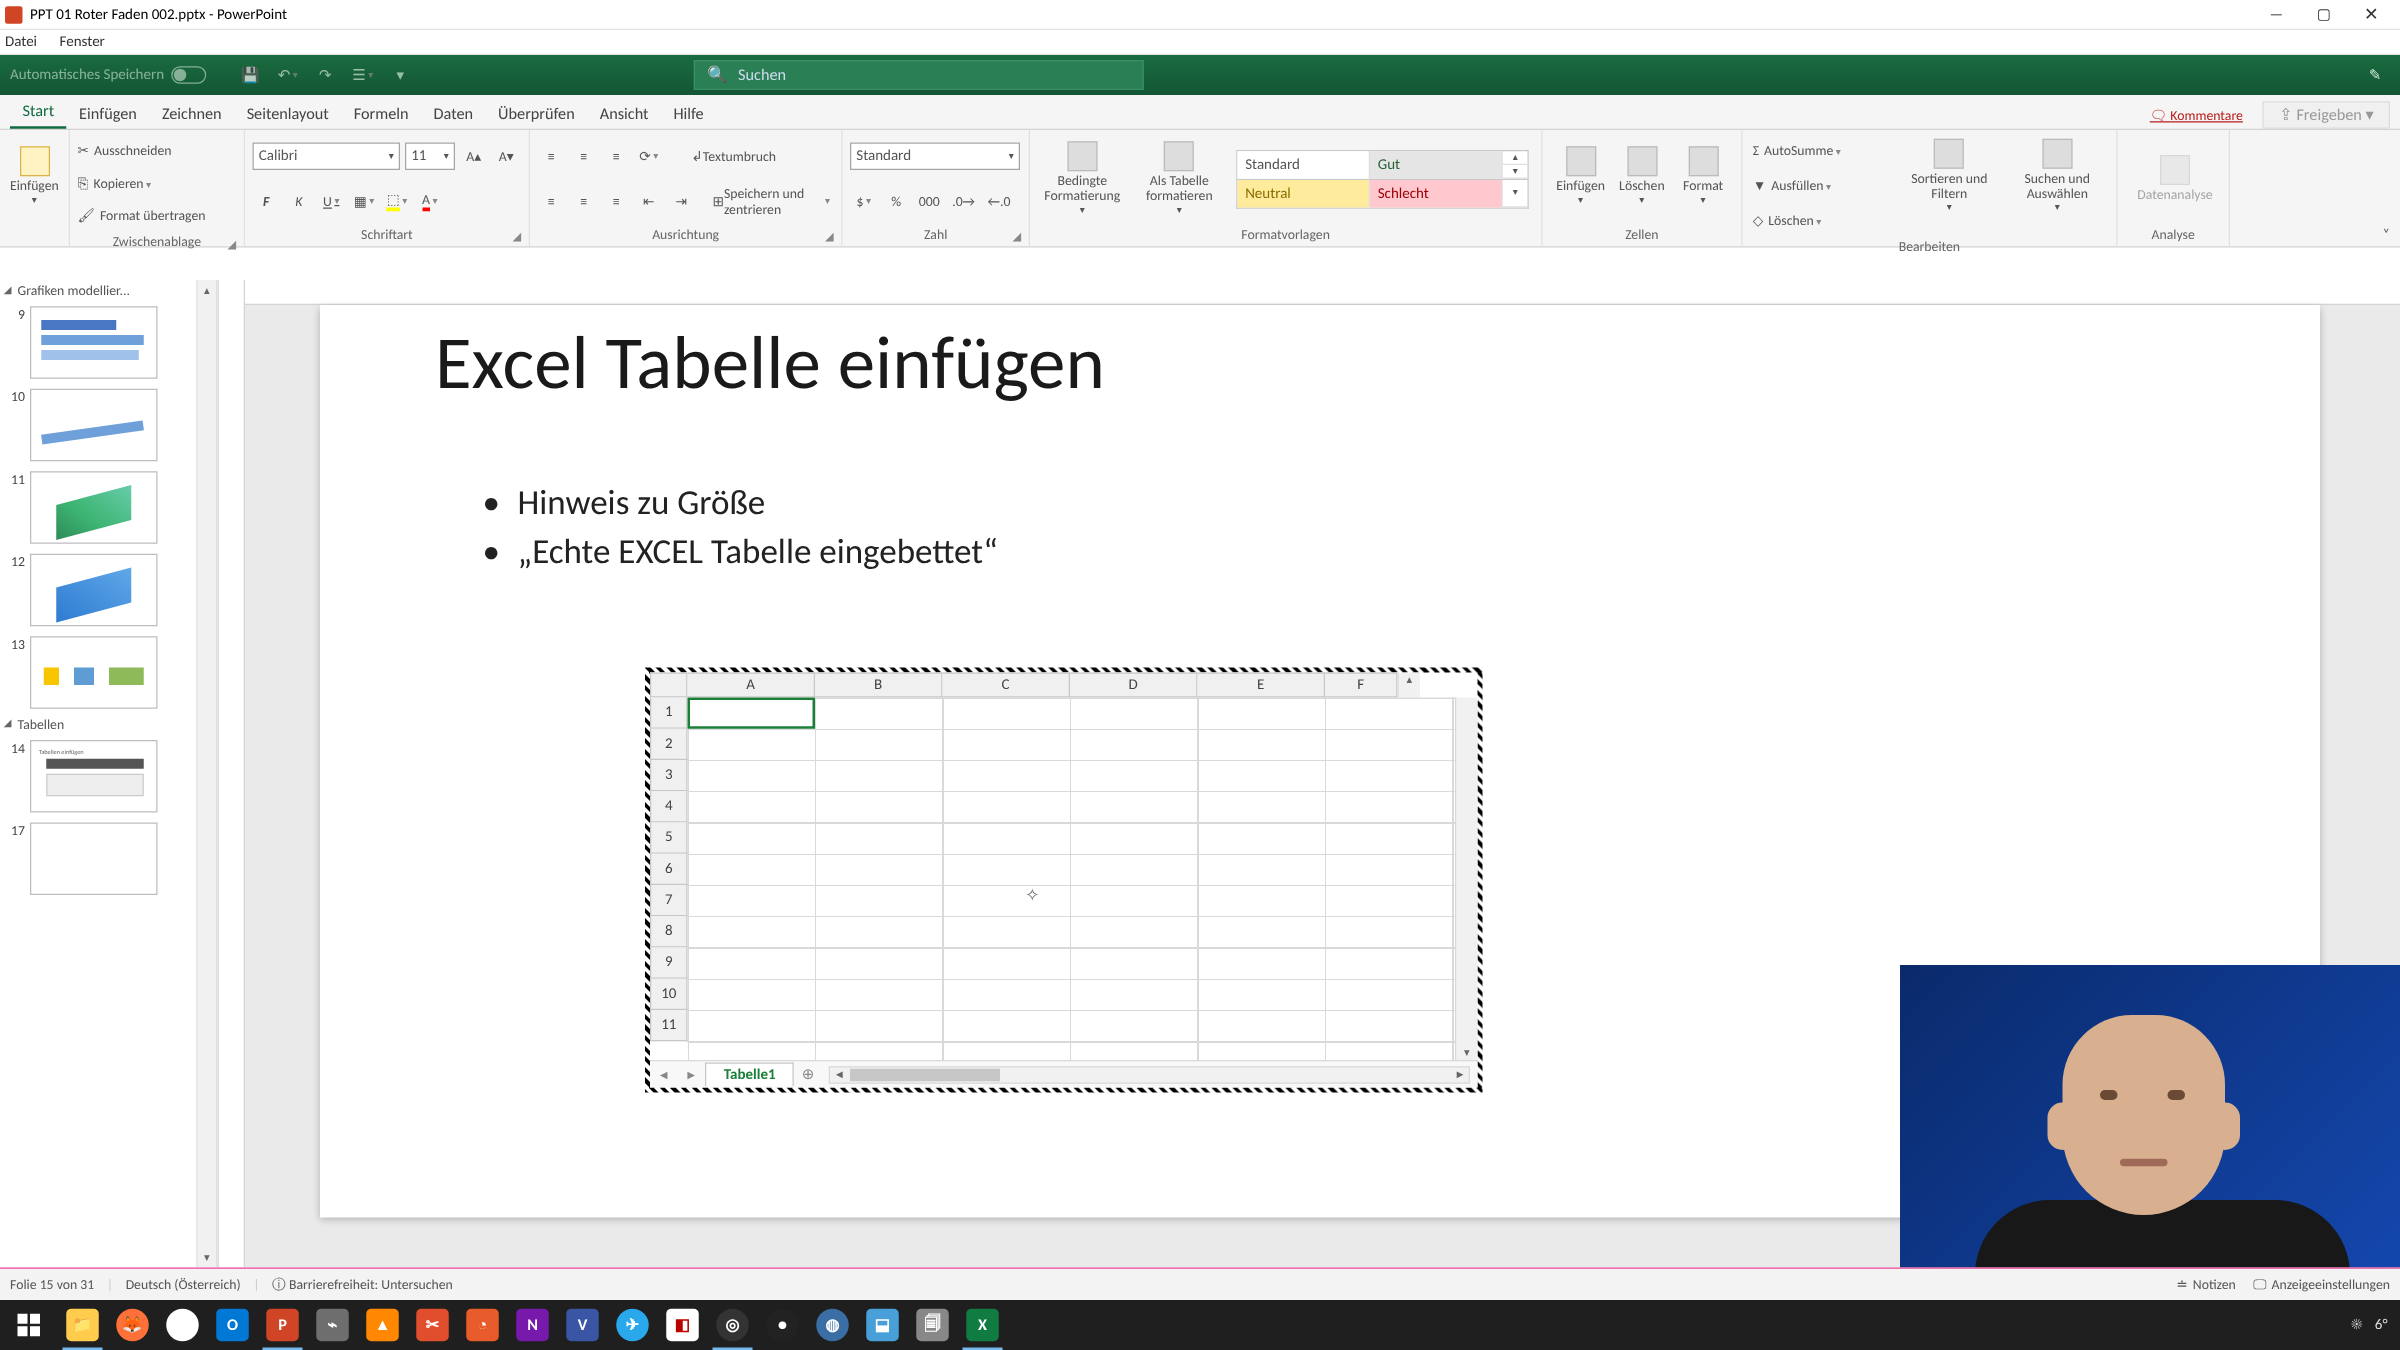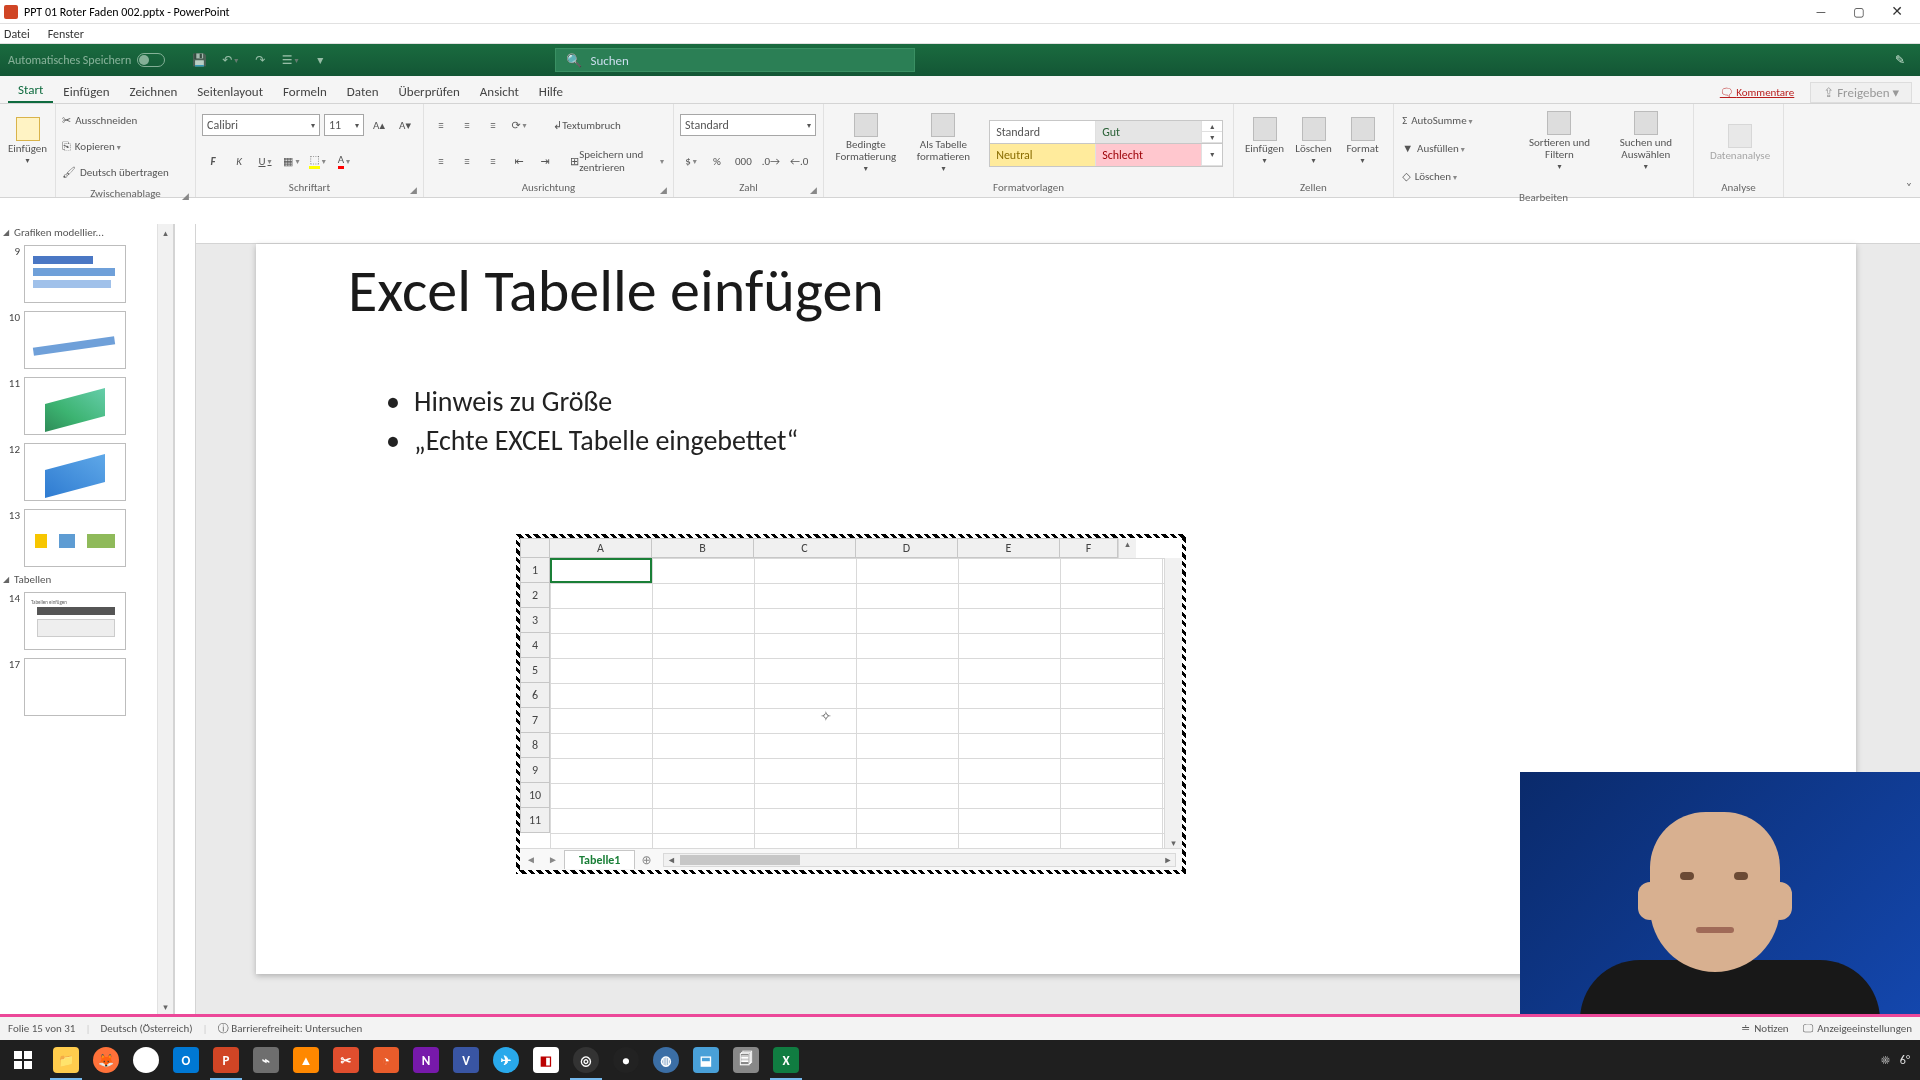--- a/index.html
+++ b/index.html
@@ -130,21 +130,21 @@
 .webcam .head{position:absolute;left:130px;top:40px;width:130px;height:160px;background:#d8b090;border-radius:60px 60px 70px 70px;}
 .webcam .ear{position:absolute;width:24px;height:38px;background:#d8b090;border-radius:12px;}
 .webcam .earL{left:118px;top:110px;}
 .webcam .earR{left:248px;top:110px;}
 .webcam .eyeL,.webcam .eyeR{position:absolute;width:14px;height:8px;background:#6b4a35;border-radius:4px;top:100px;}
 .webcam .eyeL{left:160px;} .webcam .eyeR{left:214px;}
 .webcam .mouth{position:absolute;left:176px;top:155px;width:38px;height:6px;background:#a06a58;border-radius:3px;}
 .webcam .body{position:absolute;left:60px;top:188px;width:300px;height:120px;background:#181818;border-radius:60px 60px 0 0;}
 
 
-.statusbar{position:absolute;left:0;right:0;bottom:0;height:26px;background:#f3f3f3;border-top:3px solid #ec4899;display:flex;align-items:center;font-size:11px;color:#555;padding:0 8px;}
+.statusbar{position:absolute;left:0;right:0;bottom:0;height:26px;background:#f3f3f3;border-top:1px solid #ec4899;display:flex;align-items:center;font-size:11px;color:#555;padding:0 8px;}
 .statusbar .sep{margin:0 10px;color:#ccc;}
 .statusbar .spacer{flex:1;}
 .statusbar .sitem{display:flex;align-items:center;gap:4px;margin-left:14px;}
 
 .tb{position:absolute;left:0;right:0;bottom:0;height:40px;background:#1f1f1f;display:flex;align-items:center;}
 .statusbar{bottom:40px;}
 .editarea{bottom:66px;}
 .tb .start{width:46px;height:40px;display:flex;align-items:center;justify-content:center;}
 .tb .start .win{width:18px;height:18px;display:grid;grid-template:1fr 1fr/1fr 1fr;gap:2px;}
 .tb .start .win span{background:#fff;}
@@ -227,21 +227,21 @@
       <div class="row">
           <span>✂</span>
           <span>Ausschneiden</span>
         </div>
       <div class="row">
           <span>⎘</span>
           <span class="dd">Kopieren</span>
         </div>
       <div class="row">
           <span>🖌</span>
-          <span>Deutsch übertragen</span>
+          <span>Format übertragen</span>
         </div>
     </div>
     <div class="label"><span>Zwischenablage</span><span class="dlg">◢</span></div>
   </div>
 
   <div class="group" style="width:228px;">
     <div class="rows">
       <div class="row">
         <div class="sel" style="width:118px;">
             <span>Calibri</span>

